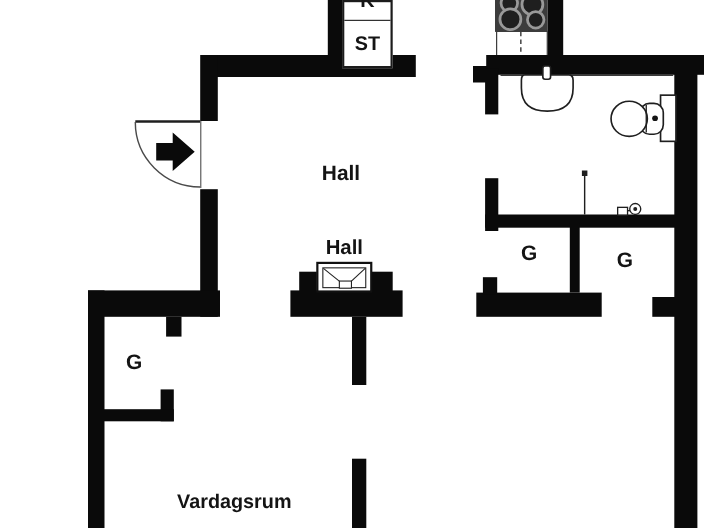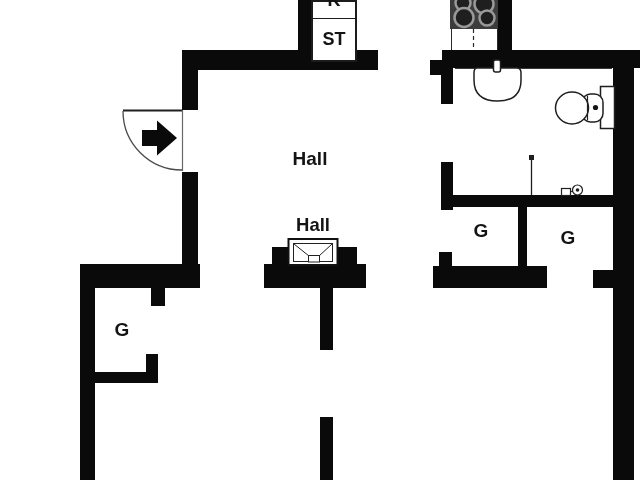--- a/index.html
+++ b/index.html
@@ -76,20 +76,21 @@
       <div class="lbl">K</div>
     </div>
     <div class="unit-cell-st">ST</div>
   </div>
 
   <div class="lbl lbl-hall">Hall</div>
   <div class="lbl lbl-kamin">Hall</div>
   <div class="lbl lbl-g1">G</div>
   <div class="lbl lbl-g2">G</div>
   <div class="lbl lbl-g3">G</div>
+  <div class="lbl lbl-vardagsrum">Vardagsrum</div>
 
   <svg class="overlay" viewBox="0 0 640 480">
 
     <g>
       <line x1="123" y1="110.5" x2="182" y2="110.5" stroke="#1f1f1f" stroke-width="2.2"></line>
       <line x1="182.5" y1="110" x2="182.5" y2="171" stroke="#6a6a6a" stroke-width="1.2"></line>
       <path d="M123,111 A59,59 0 0 0 182,170" fill="none" stroke="#4a4a4a" stroke-width="1.3"></path>
     </g>
     <g>
       <polygon points="142,130 157,130 157,120.5 177,138 157,155.5 157,146 142,146" fill="var(--wall,#0a0a0a)"></polygon>

